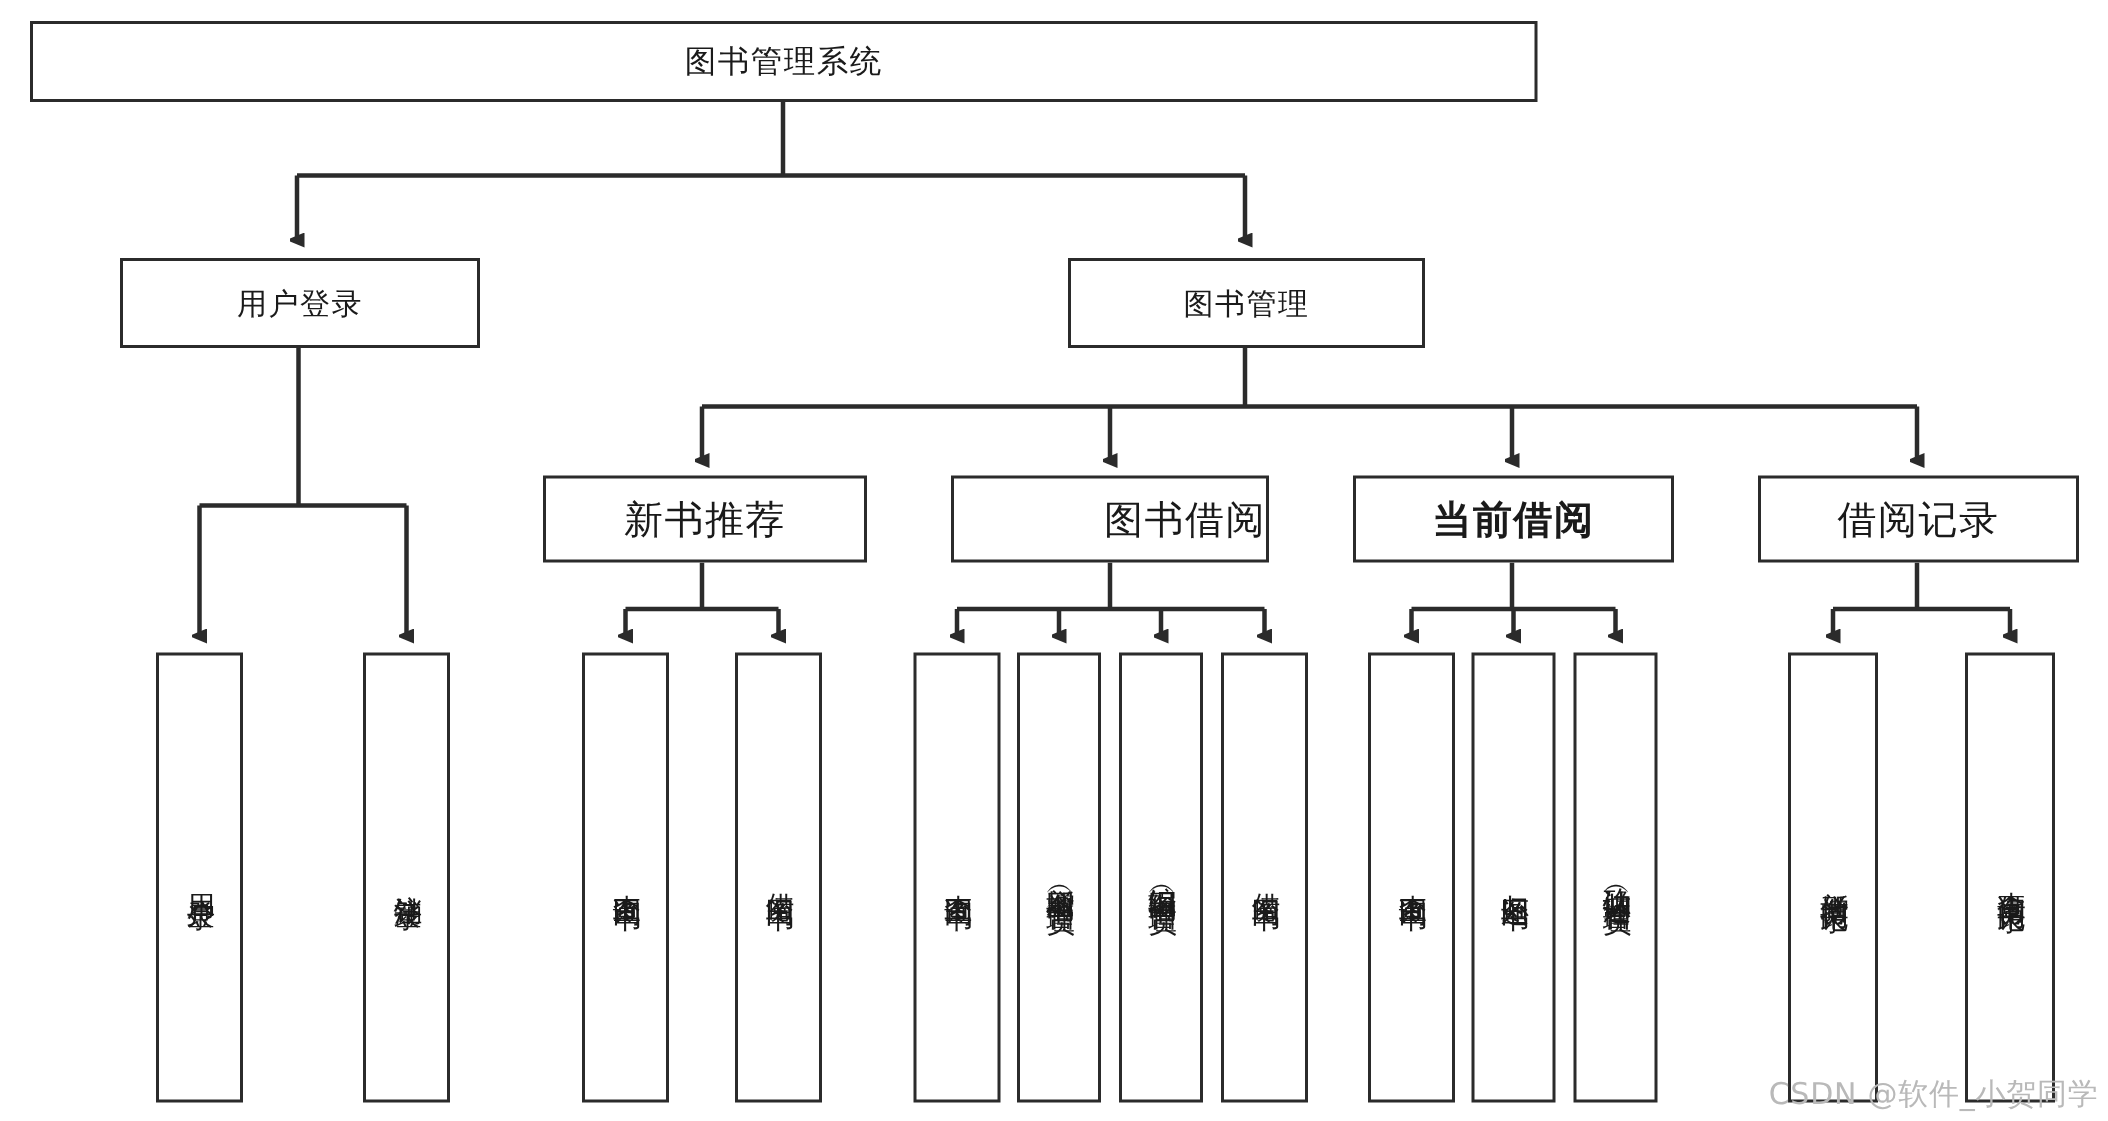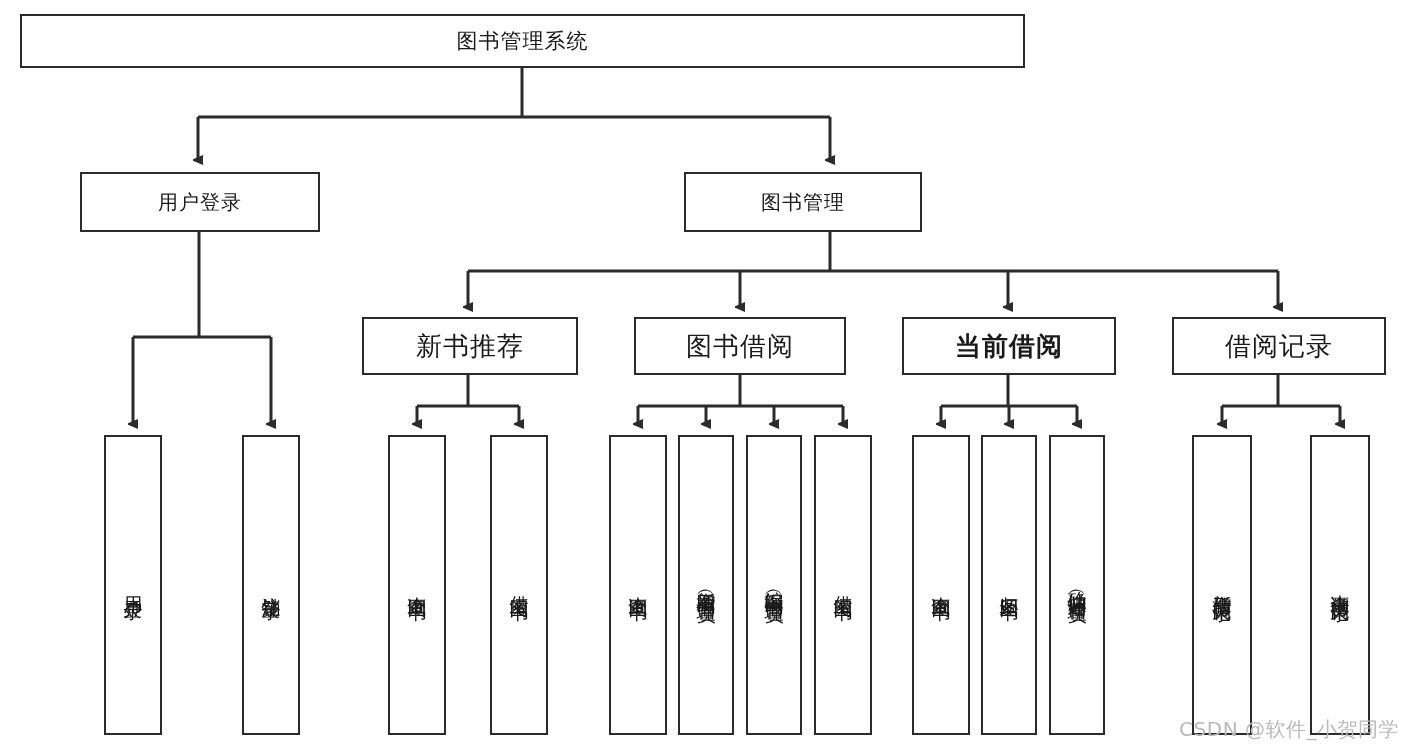--- a/index.html
+++ b/index.html
@@ -134,28 +134,28 @@
     </g>
   </svg>
 
   <div class="node node-root" style="left:20px; top:14px; width:1005px; height:54px;">
     <span>图书管理系统</span>
   </div>
 
   <div class="node node-l1" style="left:80px; top:172px; width:240px; height:60px;">
     <span>用户登录</span>
   </div>
-  <div class="node node-l1" style="left:684px; top:172px; width:238px; height:60px;text-align:right;">
+  <div class="node node-l1" style="left:712px; top:172px; width:238px; height:60px;text-align:right;">
     <span>图书管理</span>
   </div>
 
   <div class="node node-l2" style="left:362px; top:317px; width:216px; height:58px;">
     <span>新书推荐</span>
   </div>
-  <div class="node node-l2" style="left:634px; top:317px; width:212px; height:58px;">
+  <div class="node node-l2" style="left:634px; top:317px; width:212px; height:58px;justify-content:flex-end;">
     <span>图书借阅</span>
   </div>
   <div class="node node-l2" style="left:902px; top:317px; width:214px; height:58px;font-weight:bold;">
     <span>当前借阅</span>
   </div>
   <div class="node node-l2" style="left:1172px; top:317px; width:214px; height:58px;">
     <span>借阅记录</span>
   </div>
 
   <div class="node node-leaf" style="left:104px; top:435px; width:58px; height:300px;">

